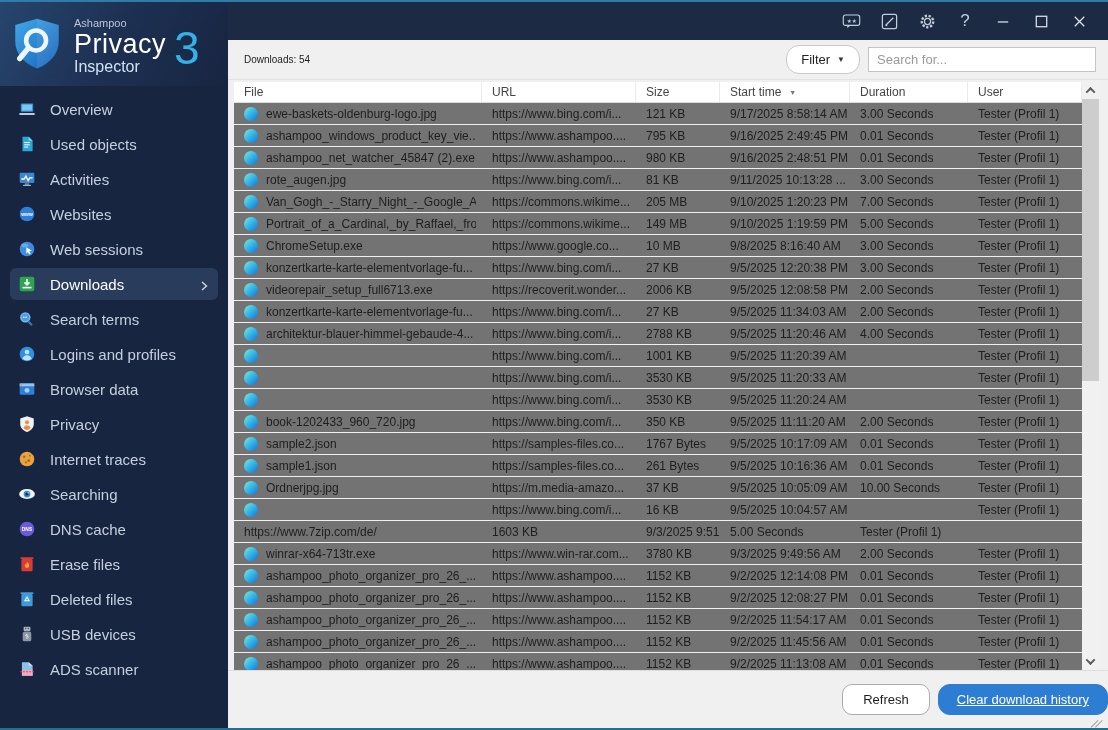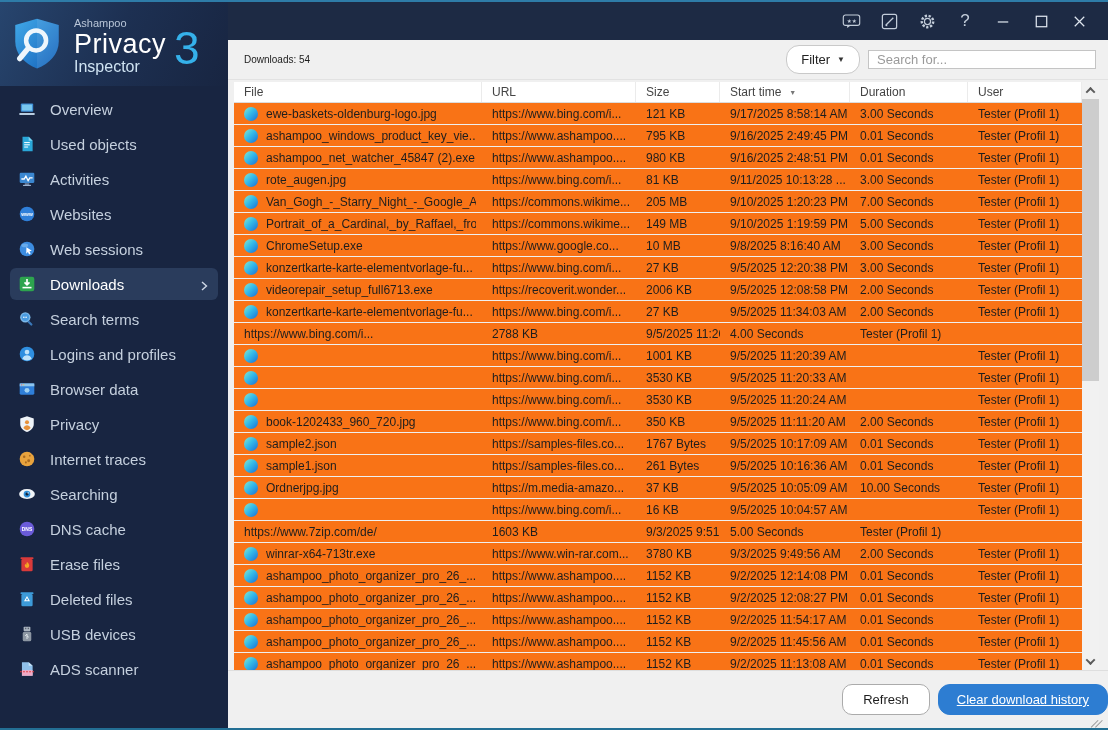--- a/index.html
+++ b/index.html
@@ -40,35 +40,35 @@
   .tb-help { font-size:17px; color:#c3cdda; }
 
   .toolbar { height:40px; background:#f0f0f0; border-bottom:1px solid #e2e2e2;
              display:flex; align-items:center; padding:0 12px 0 16px; }
   .count-label { font-size:10px; color:#1c1c1c; }
   .toolbar-spacer { flex:1; }
   .filter-btn { height:29px; padding:0 14px; background:#ffffff; border:1px solid #c9c9c9;
                 border-radius:13px; font-size:13px; color:#222; display:flex; align-items:center;
                 gap:7px; cursor:pointer; margin-right:8px; font-family:inherit; }
   .filter-caret { font-size:8px; color:#333; }
-  .search-input { width:228px; height:19px; border:1px solid #c4c4c4; background:#fff;
+  .search-input { width:228px; height:25px; border:1px solid #c4c4c4; background:#fff;
                   font-size:13px; padding:0 8px; color:#333; font-family:inherit; }
   .search-input::placeholder { color:#9a9a9a; }
 
   
   .table-zone { flex:1; background:#f0f0f0; display:flex; padding:2px 9px 0 6px; min-height:0; }
   .table-wrap { flex:1; background:#ffffff; display:flex; flex-direction:column; min-width:0; }
   .thead { display:grid; grid-template-columns:248px 154px 84px 130px 118px 1fr;
            height:21px; background:#fff; border-bottom:1px solid #dcdcdc; }
   .th { font-size:12px; color:#444; display:flex; align-items:center; padding:0 6px 0 10px;
         border-right:1px solid #ebebeb; white-space:nowrap; overflow:hidden; cursor:pointer; }
   .th .sort { font-size:7px; color:#777; margin-left:8px; }
   .tbody { flex:1; overflow:hidden; }
   .tr { display:grid; grid-template-columns:248px 154px 84px 130px 118px 1fr; height:22px;
-        border-bottom:1px solid #efefef; background:#f97316; cursor:default; }
+        border-bottom:1px solid #efefef; background:#737373; cursor:default; }
   .td { font-size:12px; color:#1e1e1e; display:flex; align-items:center; padding:0 6px 0 10px;
         white-space:nowrap; overflow:hidden; }
   .td.file-cell { padding-left:10px; gap:8px; }
   .edge-icon { width:14px; height:14px; border-radius:50%; flex:0 0 14px;
                background:linear-gradient(135deg,#8ae8c9 0%,#35bbe8 45%,#1a6fd4 100%); }
   .file-name { overflow:hidden; white-space:nowrap; }
 
   
   .vscroll { width:17px; flex:0 0 17px; background:#f1f1f1; position:relative; }
   .sb-arrow { position:absolute; left:0; width:17px; height:17px; display:flex;
@@ -490,20 +490,24 @@
                 <span class="edge-icon"></span>
                 <span class="file-name">konzertkarte-karte-elementvorlage-fu...</span>
               </div>
               <div class="td">https://www.bing.com/i...</div>
               <div class="td">27 KB</div>
               <div class="td">9/5/2025 11:34:03 AM</div>
               <div class="td">2.00 Seconds</div>
               <div class="td">Tester (Profil 1)</div>
             </div>
             <div class="tr">
+              <div class="td file-cell">
+                <span class="edge-icon"></span>
+                <span class="file-name">architektur-blauer-himmel-gebaude-4...</span>
+              </div>
               <div class="td">https://www.bing.com/i...</div>
               <div class="td">2788 KB</div>
               <div class="td">9/5/2025 11:20:46 AM</div>
               <div class="td">4.00 Seconds</div>
               <div class="td">Tester (Profil 1)</div>
             </div>
             <div class="tr">
               <div class="td file-cell">
                 <span class="edge-icon"></span>
                 <span class="file-name"></span>

